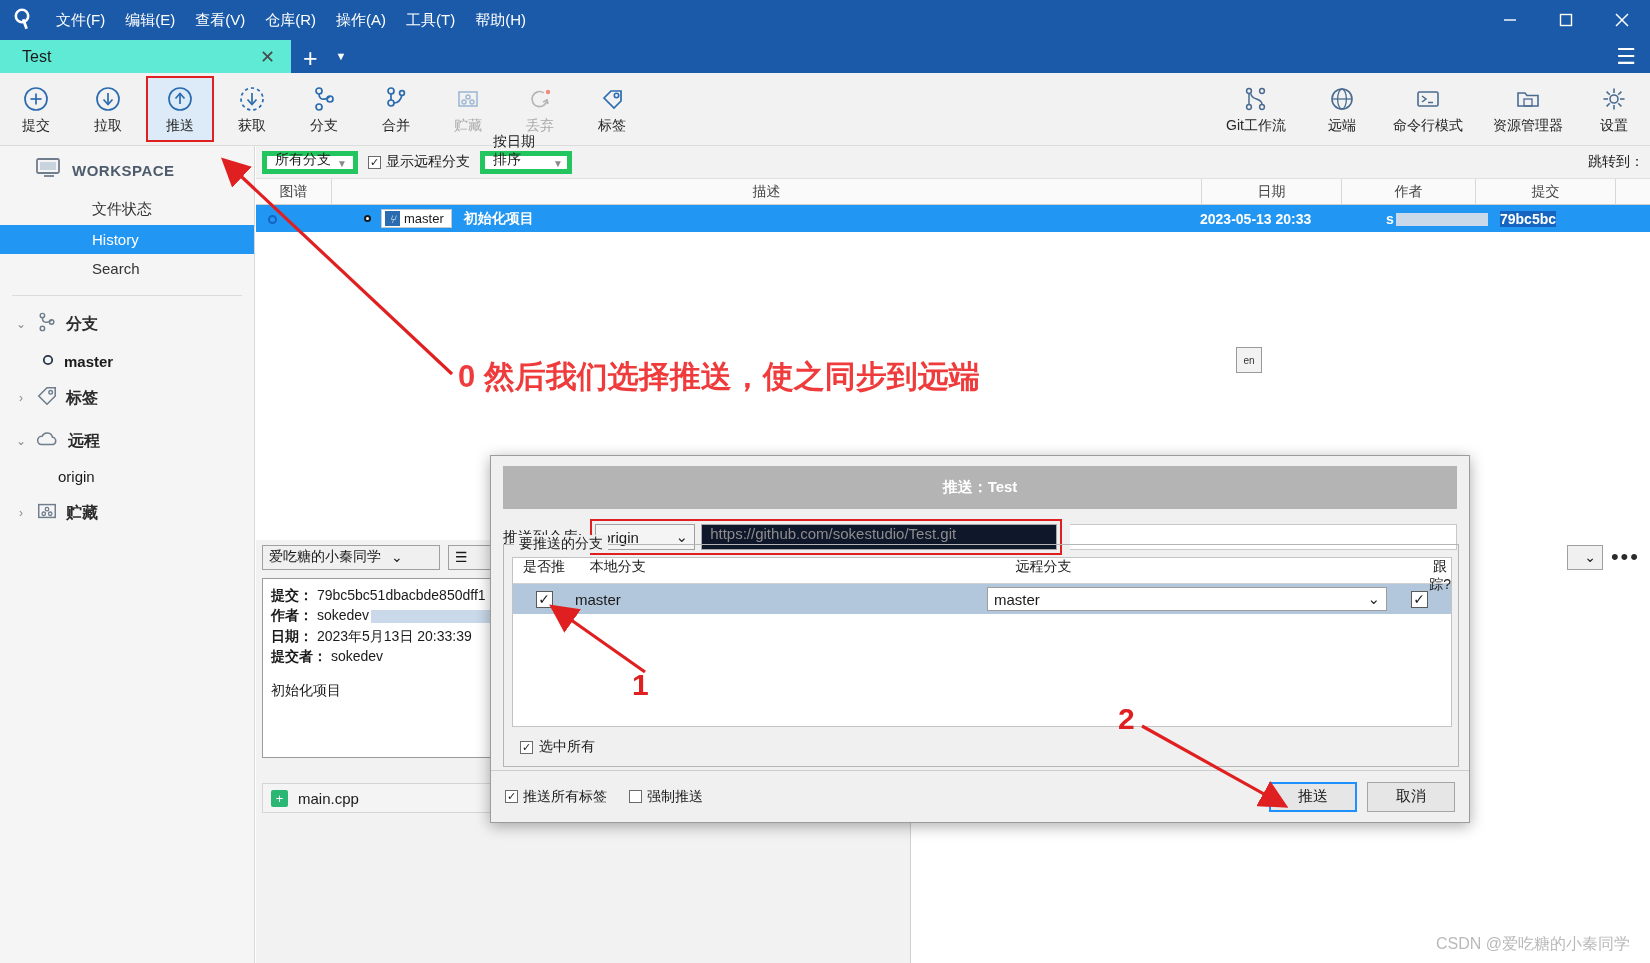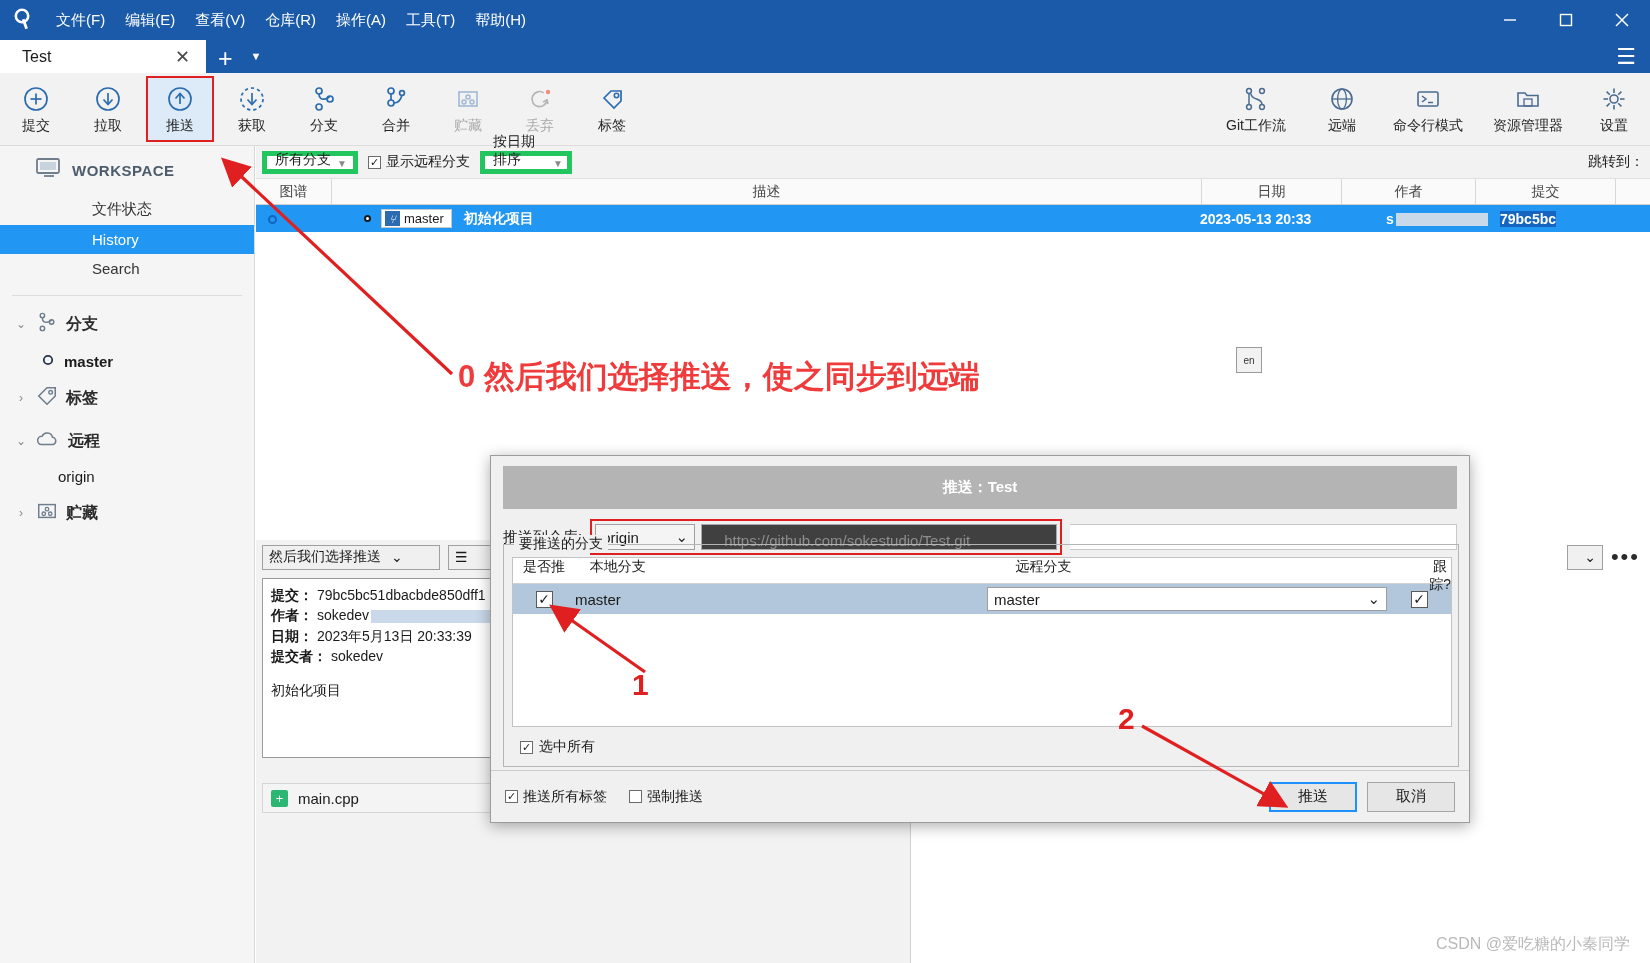--- a/index.html
+++ b/index.html
@@ -31,21 +31,21 @@
     color: #fff; font-size: 15px;
   }
   .win-btn svg { display:block; }
 
   
   .tabstrip {
     position: absolute; left: 0; top: 40px; width: 1650px; height: 33px;
     background: #1b5aa8; display: flex; align-items: flex-end;
   }
   .tab {
-    width: 206px; height: 33px; background: #ffffff; display: flex; align-items: center;
+    width: 291px; height: 33px; background: #5eead4; display: flex; align-items: center;
     padding: 0 10px 0 22px; position: relative;
   }
   .tab-label { font-size: 16px; color: #1a1a1a; flex: 1; }
   .tab-close { font-size: 18px; color: #4a4a4a; cursor: pointer; padding: 0 6px; }
   .tab-plus { color: #fff; font-size: 25px; padding: 0 12px; line-height: 30px; cursor: pointer; }
   .tab-caret { color: #fff; font-size: 11px; padding: 0 6px; line-height: 33px; cursor: pointer;}
   .hamburger {
     position: absolute; right: 14px; top: 4px; color: #fff; font-size: 22px; cursor: pointer;
   }
 
@@ -196,22 +196,22 @@
   }
   .dlg-repo-row { display: flex; align-items: center; gap: 8px; padding: 10px 12px 0 12px; }
   .dlg-repo-lbl { font-size: 15px; color: #1a1a1a; }
   .redbox { border: 2px solid #e02020; display: flex; align-items: center; padding: 3px; gap: 6px; }
   .dlg-combo {
     width: 100px; height: 26px; border: 1px solid #a0a0a0; background: #f4f4f4;
     display: flex; align-items: center; justify-content: space-between; padding: 0 6px;
     font-size: 15px; color:#1a1a1a; cursor: pointer;
   }
   .dlg-url {
-    width: 356px; height: 26px; border: 1px solid #a8a8a8; background: #404040;
-    display: flex; align-items: flex-end; padding: 0 22px; font-size: 15px; color: #8d8d8d;
+    width: 356px; height: 26px; border: 1px solid #a8a8a8; background: #0f172a;
+    display: flex; align-items: flex-start; padding: 0 8px; font-size: 15px; color: #8d8d8d;
   }
   .dlg-url-tail { flex:1; height: 26px; border: 1px solid #c8c8c8; border-left: none; background: #fff; }
   .fieldset {
     position: absolute; left: 12px; top: 88px; width: 956px; height: 223px;
     border: 1px solid #b5b5b5;
   }
   .legend {
     position: absolute; left: 10px; top: -10px; background: #f0f0f0; padding: 0 5px;
     font-size: 14px; color: #1a1a1a;
   }
@@ -603,21 +603,21 @@
       <span class="row-date">2023-05-13 20:33</span>
       <span class="row-author"><span>s</span><span class="redact" style="width:92px"></span></span>
       <span class="row-hash">79bc5bc</span>
     </div>
   </div>
 
   <div class="lower">
     <div class="lp-left">
       <div class="lp-toolbar">
         <div class="combo2" style="width:178px">
-          <span>然后我们选择推送</span>
+          <span>爱吃糖的小秦同学</span>
           <span class="cv">⌄</span>
         </div>
         <div class="combo2" style="width:58px; justify-content:space-between">
           <span>☰</span>
           <span class="cv">⌄</span>
         </div>
       </div>
 
       <div class="detail-box">
         <div>

